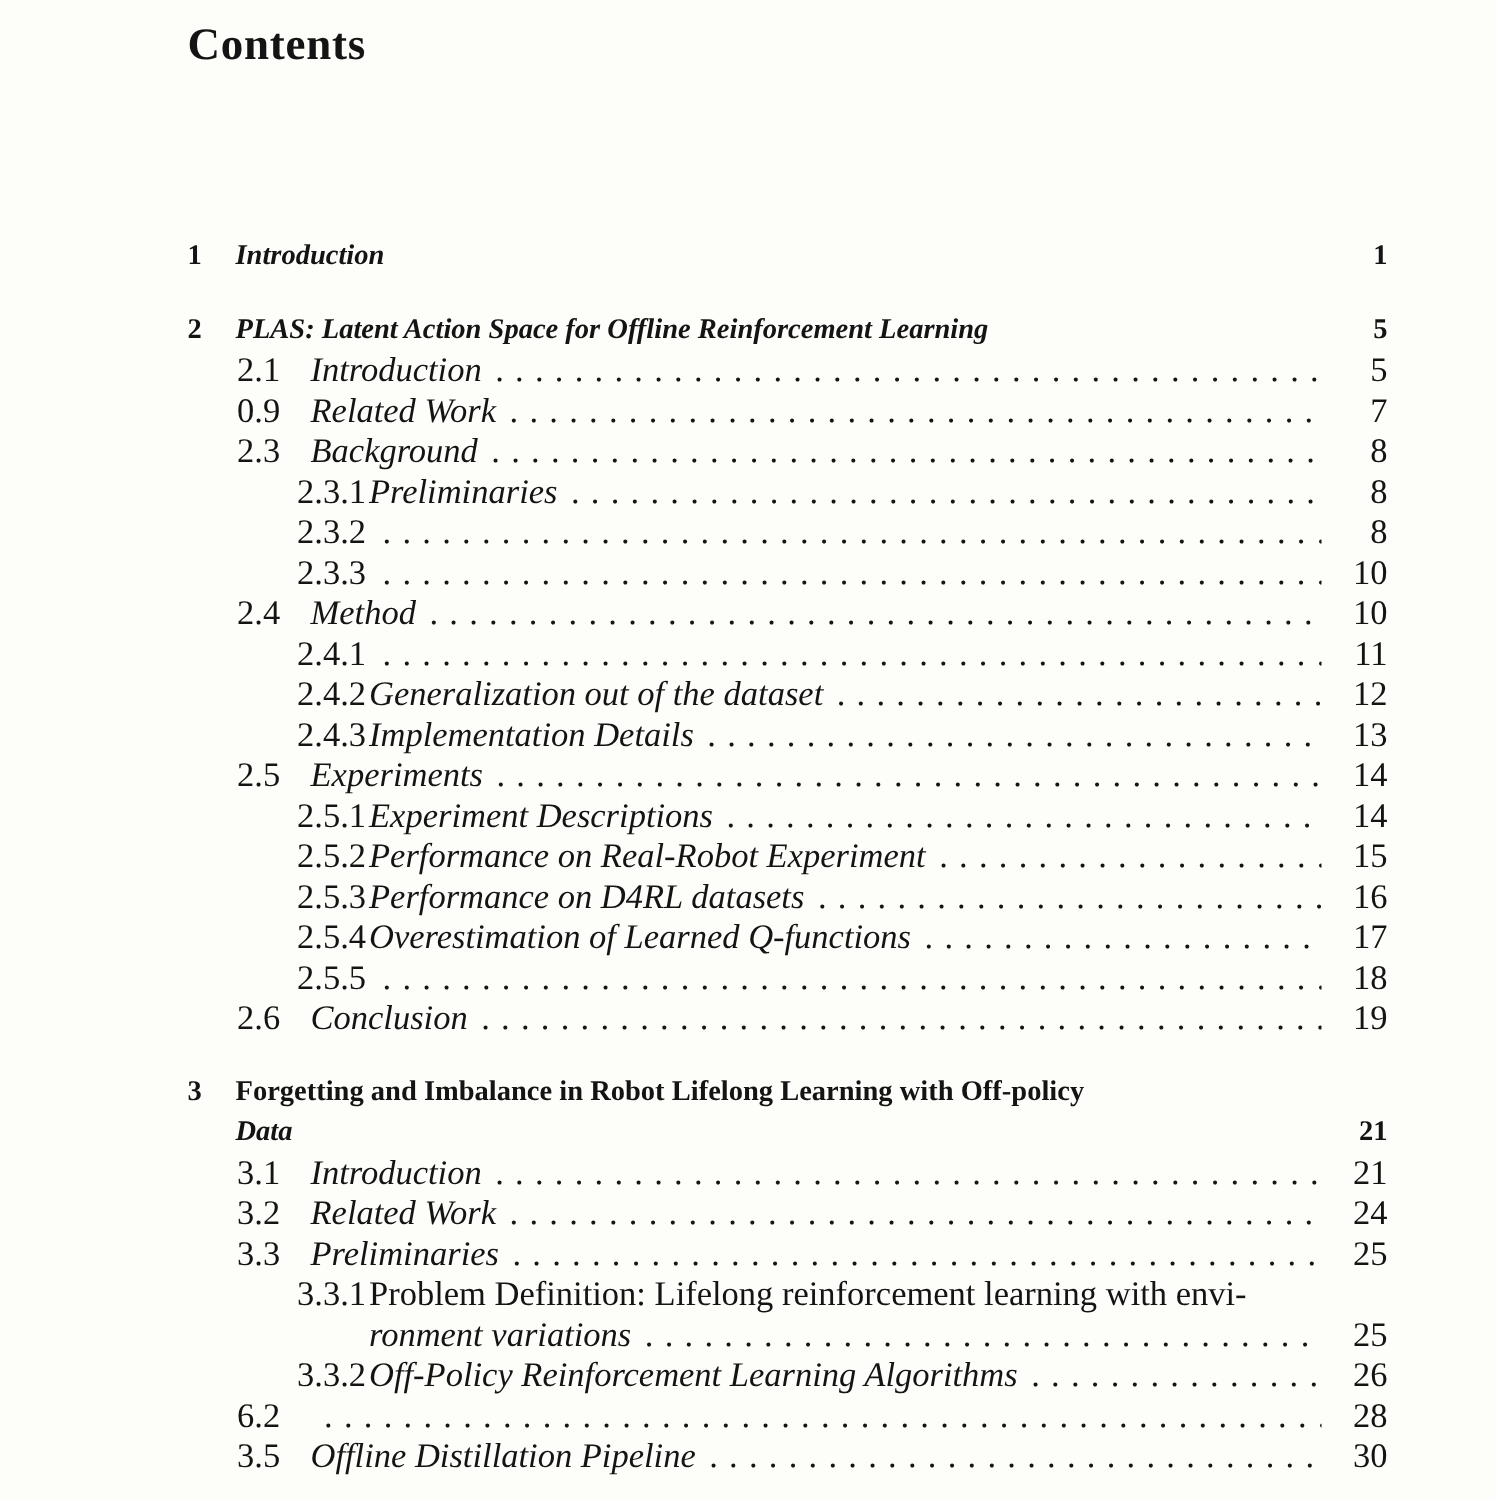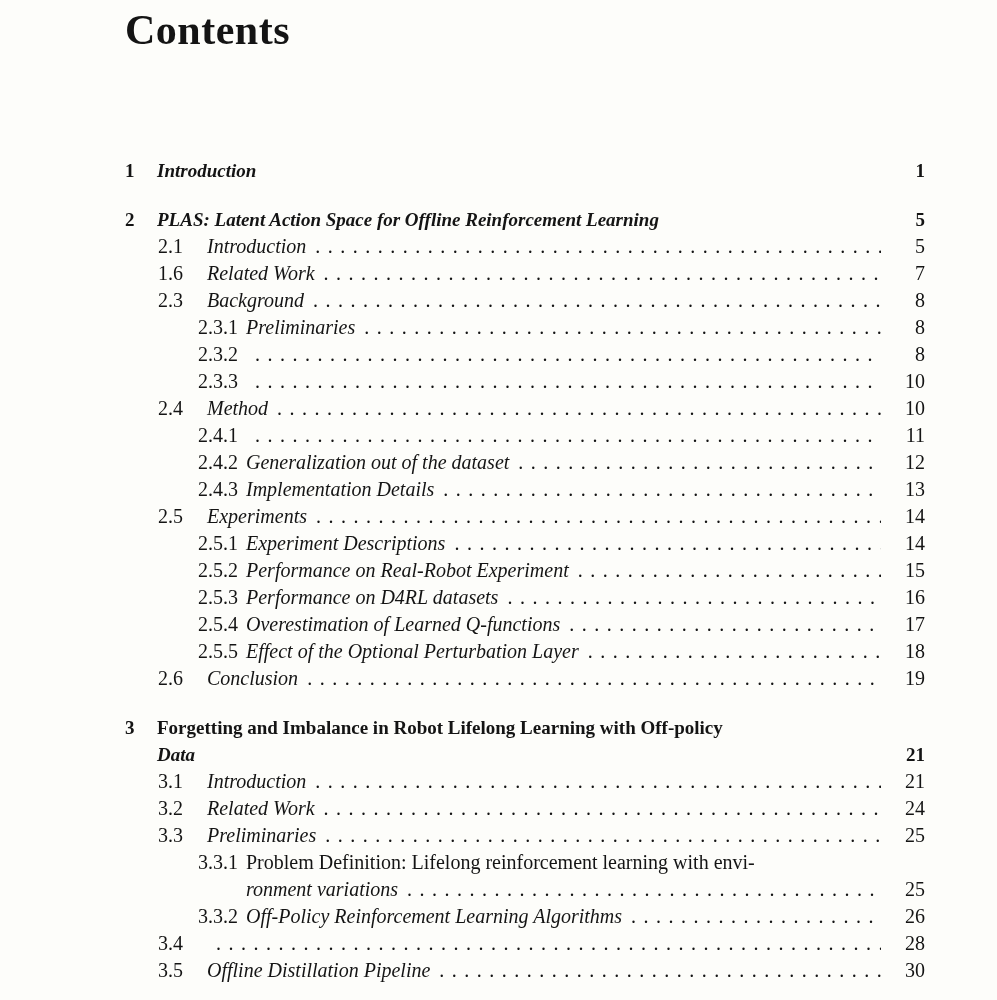--- a/index.html
+++ b/index.html
@@ -11,34 +11,34 @@
     height: 1000px;
     background: #fdfdfa;
     color: #141414;
     font-family: "Liberation Serif", "DejaVu Serif", serif;
     overflow: hidden;
   }
   .page {
     padding: 6px 0 0 125px;
   }
   .contents-title {
-    font-size: 42px;
+    font-size: 30px;
     font-weight: bold;
     line-height: 48px;
     margin: 0;
     letter-spacing: 0.5px;
   }
   .toc {
     width: 800px;
     margin-top: 103px;
   }
   .row {
     display: flex;
     align-items: baseline;
-    font-size: 20px;
+    font-size: 23px;
     line-height: 27px;
   }
   .row .num {
     flex: none;
     white-space: nowrap;
   }
   .row.chapter {
     font-weight: bold;
     font-size: 19px;
   }
@@ -98,21 +98,21 @@
         <span class="spacer"></span>
         <span class="page-num">5</span>
       </div>
       <div class="row section">
         <span class="num">2.1</span>
         <span class="title">Introduction</span>
         <span class="leader">..........................................................................................</span>
         <span class="page-num">5</span>
       </div>
       <div class="row section">
-        <span class="num">1.6</span>
+        <span class="num">0.9</span>
         <span class="title">Related Work</span>
         <span class="leader">..........................................................................................</span>
         <span class="page-num">7</span>
       </div>
       <div class="row section">
         <span class="num">2.3</span>
         <span class="title">Background</span>
         <span class="leader">..........................................................................................</span>
         <span class="page-num">8</span>
       </div>
@@ -180,21 +180,20 @@
         <span class="page-num">16</span>
       </div>
       <div class="row subsection">
         <span class="num">2.5.4</span>
         <span class="title">Overestimation of Learned Q-functions</span>
         <span class="leader">..........................................................................................</span>
         <span class="page-num">17</span>
       </div>
       <div class="row subsection">
         <span class="num">2.5.5</span>
-        <span class="title">Effect of the Optional Perturbation Layer</span>
         <span class="leader">..........................................................................................</span>
         <span class="page-num">18</span>
       </div>
       <div class="row section">
         <span class="num">2.6</span>
         <span class="title">Conclusion</span>
         <span class="leader">..........................................................................................</span>
         <span class="page-num">19</span>
       </div>
       <div class="row chapter space-before">
@@ -237,21 +236,21 @@
           </div>
         </div>
       </div>
       <div class="row subsection">
         <span class="num">3.3.2</span>
         <span class="title">Off-Policy Reinforcement Learning Algorithms</span>
         <span class="leader">..........................................................................................</span>
         <span class="page-num">26</span>
       </div>
       <div class="row section">
-        <span class="num">3.4</span>
+        <span class="num">6.2</span>
         <span class="leader">..........................................................................................</span>
         <span class="page-num">28</span>
       </div>
       <div class="row section">
         <span class="num">3.5</span>
         <span class="title">Offline Distillation Pipeline</span>
         <span class="leader">..........................................................................................</span>
         <span class="page-num">30</span>
       </div>
     </div>

